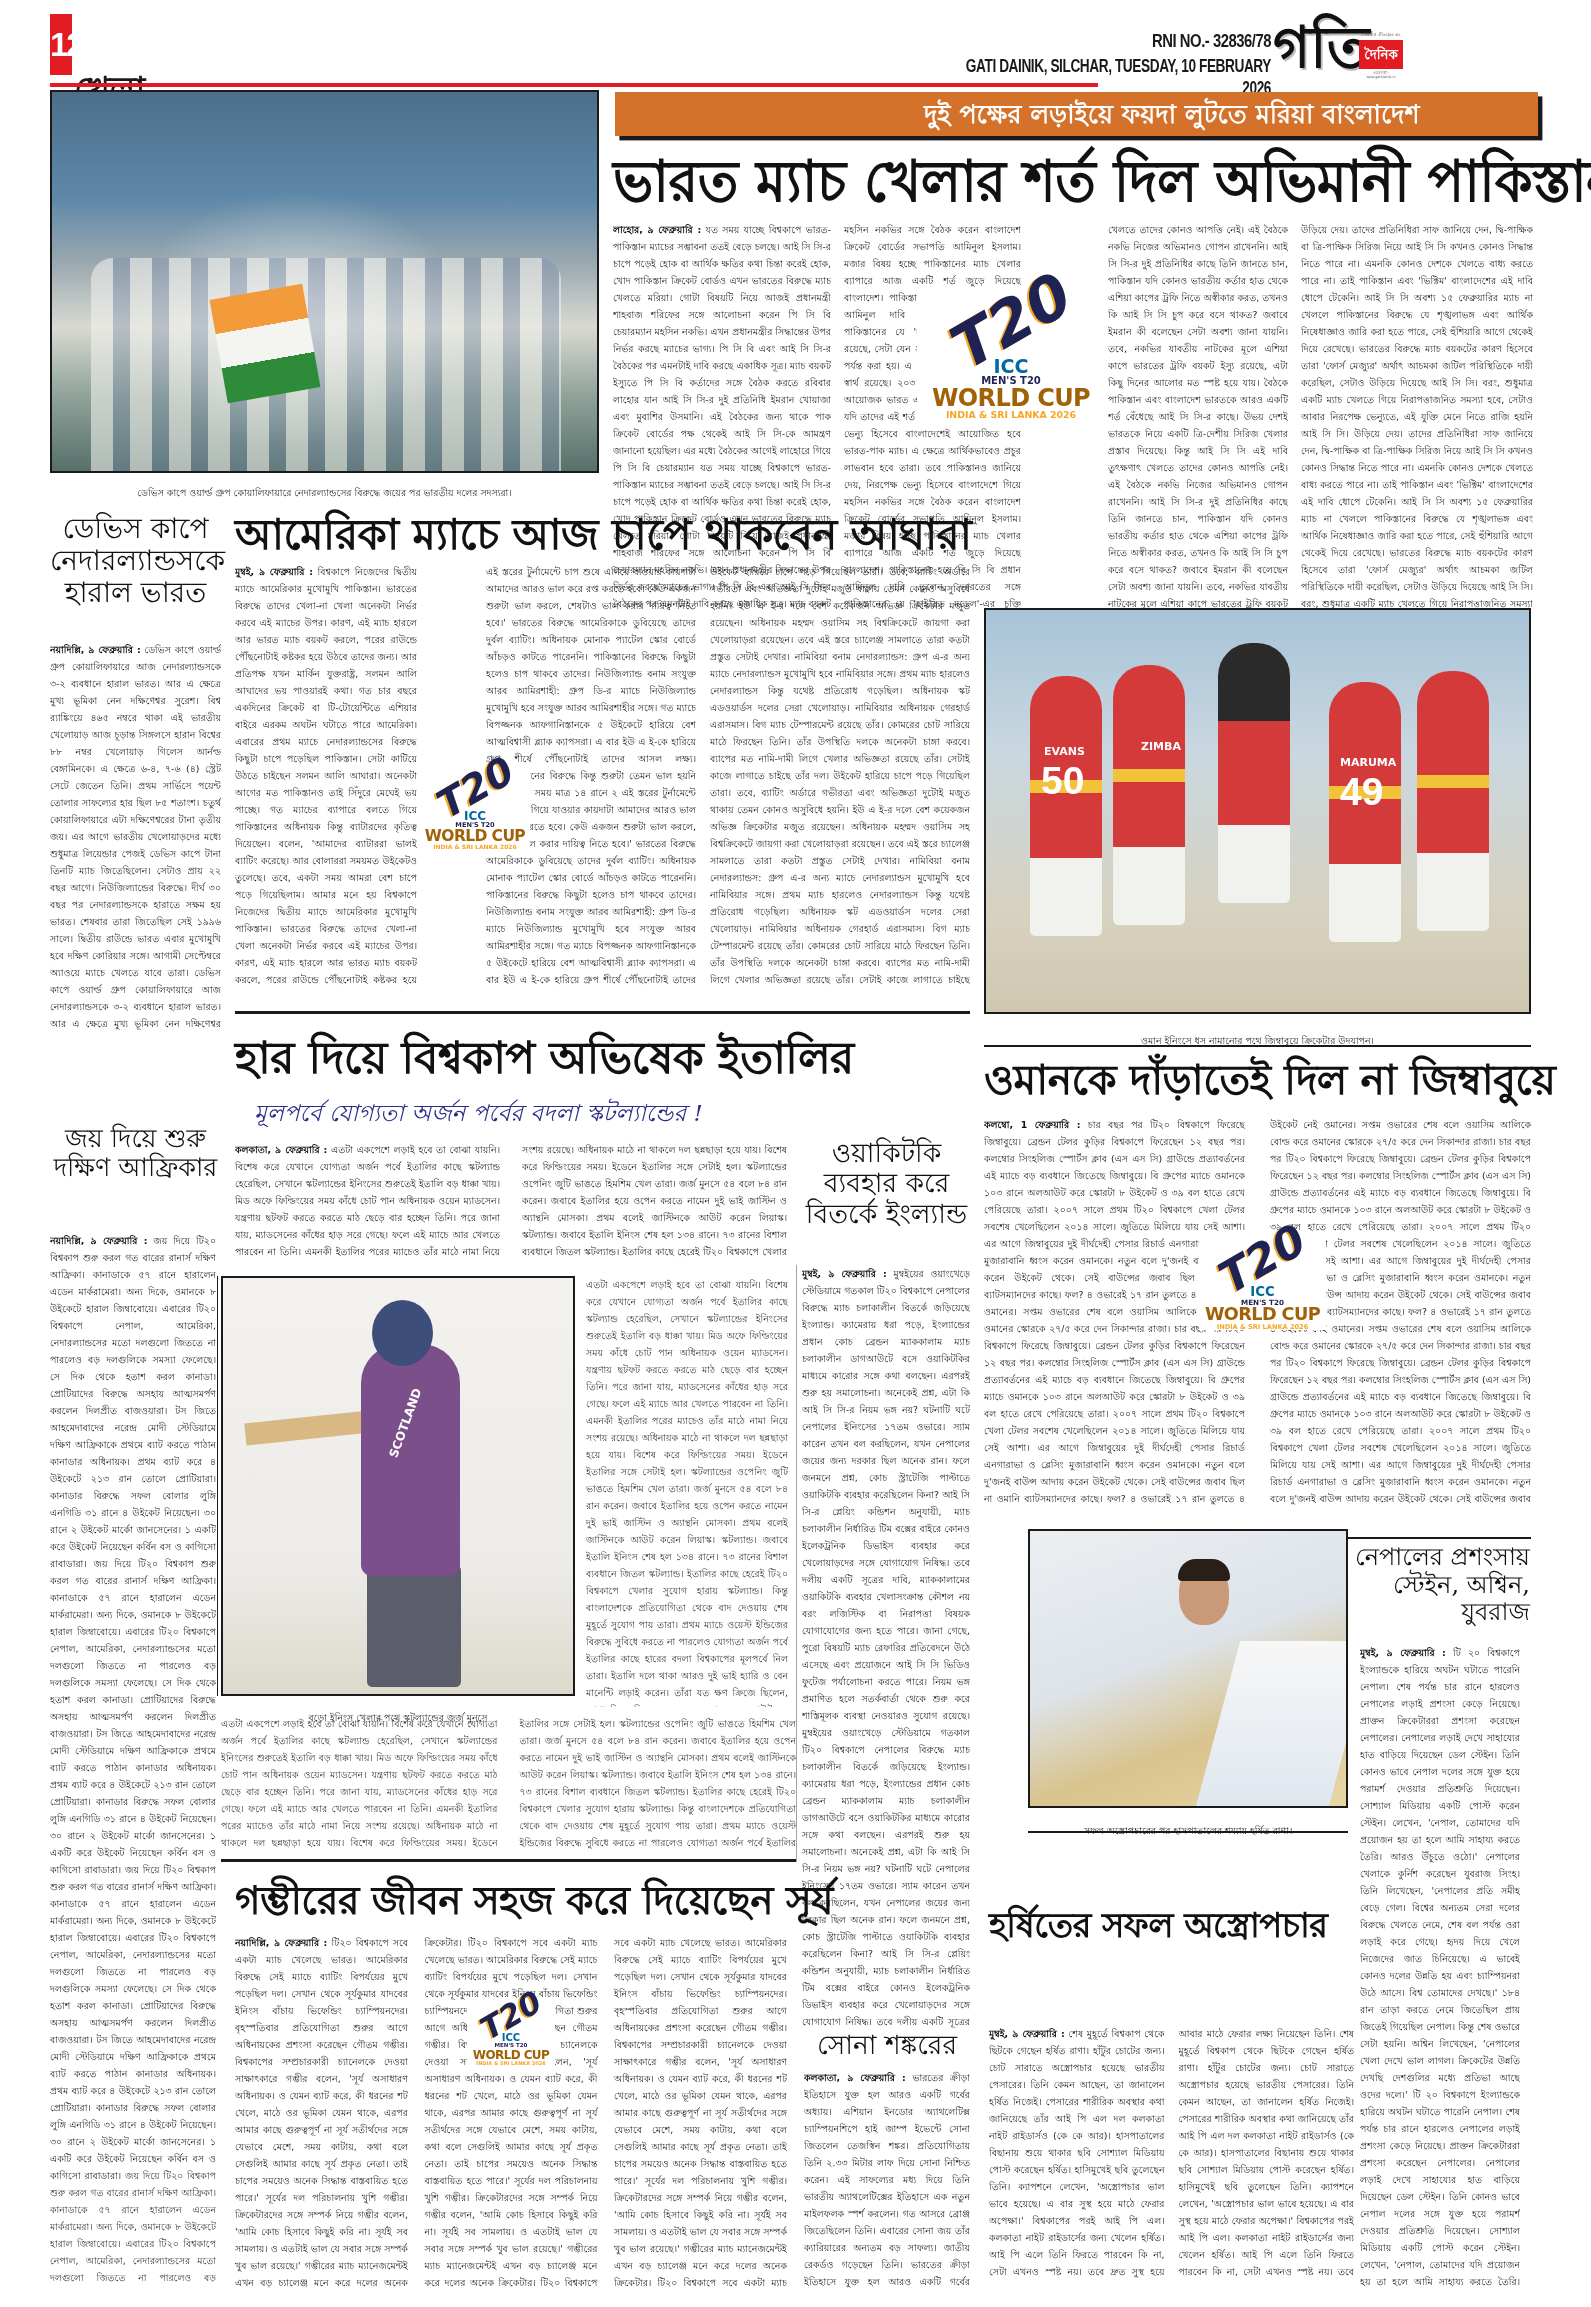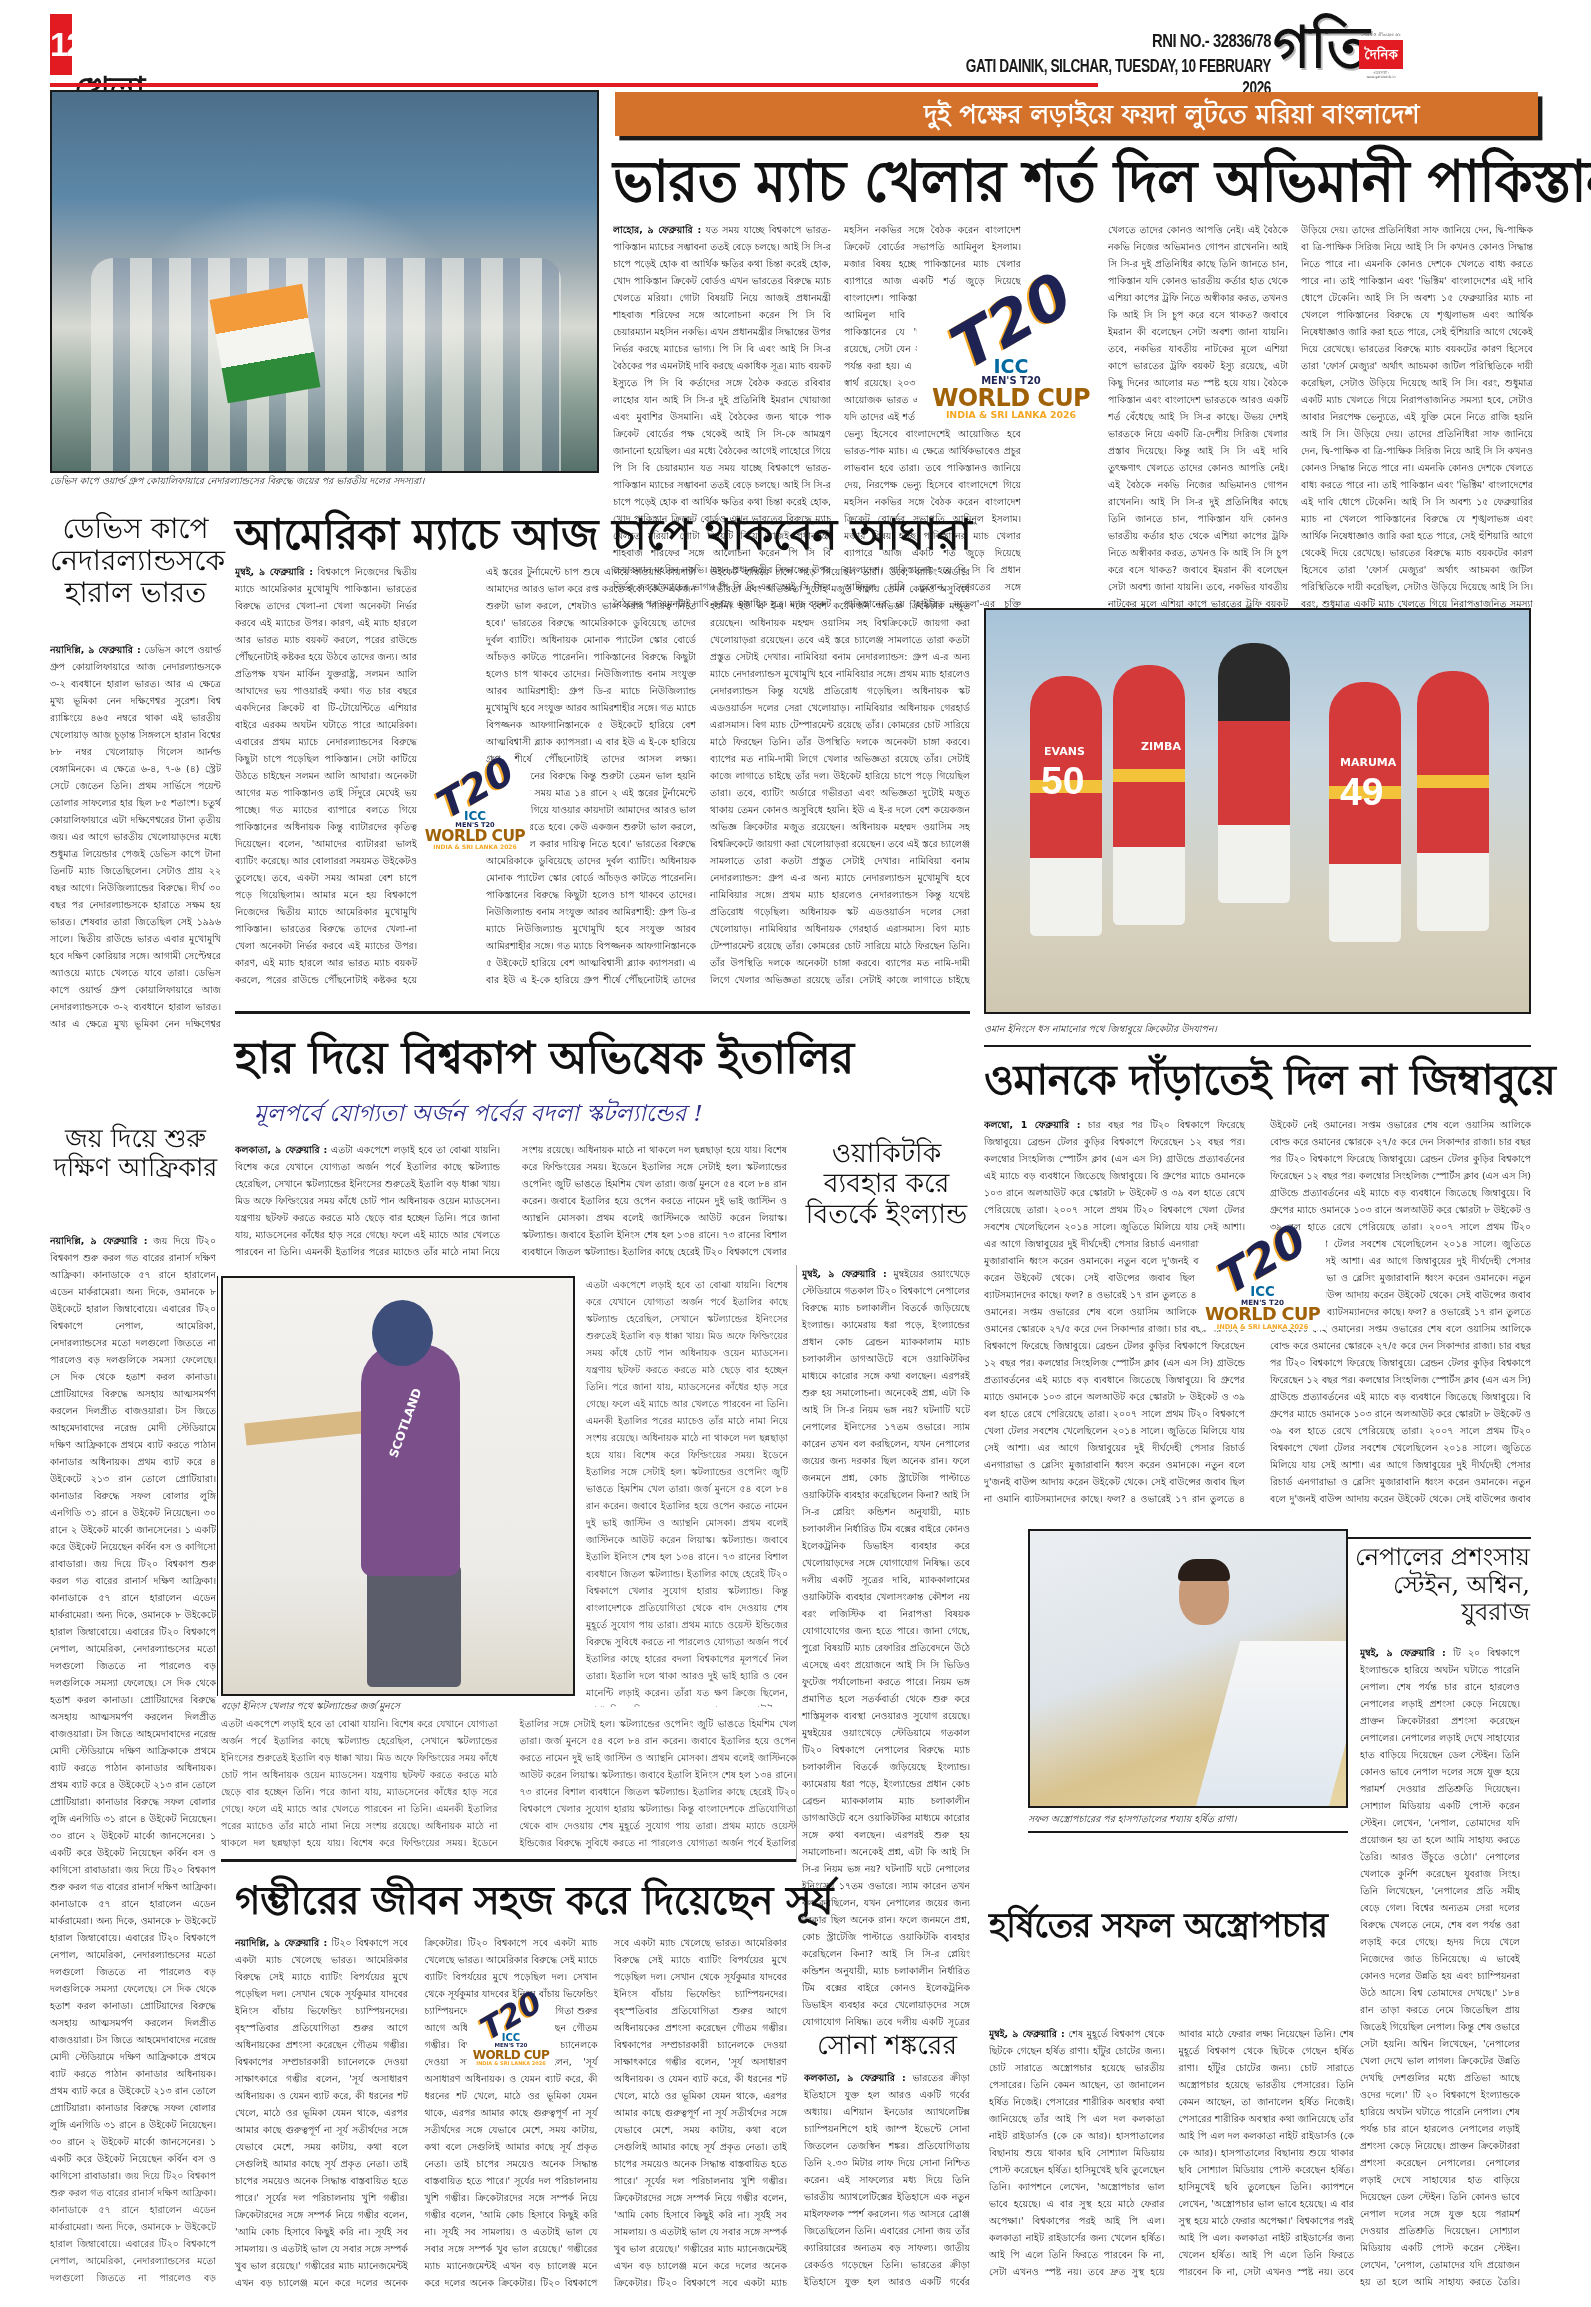--- a/index.html
+++ b/index.html
@@ -30,21 +30,21 @@
   
   .photo { border: 2.8px solid #1a1a1a; overflow: hidden; }
   .photo-davis { left: 50px; top: 90px; width: 549px; height: 936px; }
   .davis-img { position: absolute; inset: 0; background:
       radial-gradient(ellipse at 45% 60%, rgba(255,255,255,0.55) 0, rgba(255,255,255,0) 40%),
       linear-gradient(180deg, #4c6f8b 0%, #5e88a8 28%, #9aa8b0 45%, #d8dad2 62%, #90a39a 80%, #56706a 100%); }
   .davis-img .flag { position:absolute; left: 166px; top: 199px; width: 94px; height: 105px;
       background: linear-gradient(180deg, #f39a3a 0 33%, #f4f4f0 33% 66%, #2e8b3a 66% 100%); transform: rotate(-10deg); }
   .davis-img .people { position:absolute; left: 39px; top: 166px; width: 470px; height: 309px;
       background: repeating-linear-gradient(90deg, rgba(240,240,235,0.85) 0 22px, rgba(120,140,170,0.5) 22px 39px); opacity: 0.7; border-radius: 22px; }
-  .caption { font-size: 9.4px; font-style: italic; color: #222; white-space: nowrap; }
+  .caption { font-size: 9.4px; color: #222; text-align: center; white-space: nowrap; margin-top: 12px; }
   .cap-davis { left: 50px; top: 474px; width: 549px; }
 
   .photo-zim { left: 984px; top: 608px; width: 547px; height: 381px; }
   .zim-img { position:absolute; inset:0; background: linear-gradient(180deg, #a7c3d8 0%, #c9d7e0 35%, #d7d2c0 75%, #cfc7b0 100%); }
   .zim-img .player { position:absolute; width: 72px; height: 260px; top: 66px; border-radius: 33px 33px 5.5px 5.5px;
       background: linear-gradient(180deg, #d43a3a 0 40%, #f2c23a 40% 45%, #d43a3a 45% 70%, #f1f1ee 70% 100%); }
   .zim-img .num { position:absolute; color:#fff; font-weight:bold; font-size: 39px; font-family:"Liberation Sans",sans-serif; }
   .cap-zim { left: 984px; top: 1022px; width: 547px; }
 
   .photo-scot { left: 221px; top: 1276px; width: 354px; height: 420px; }

